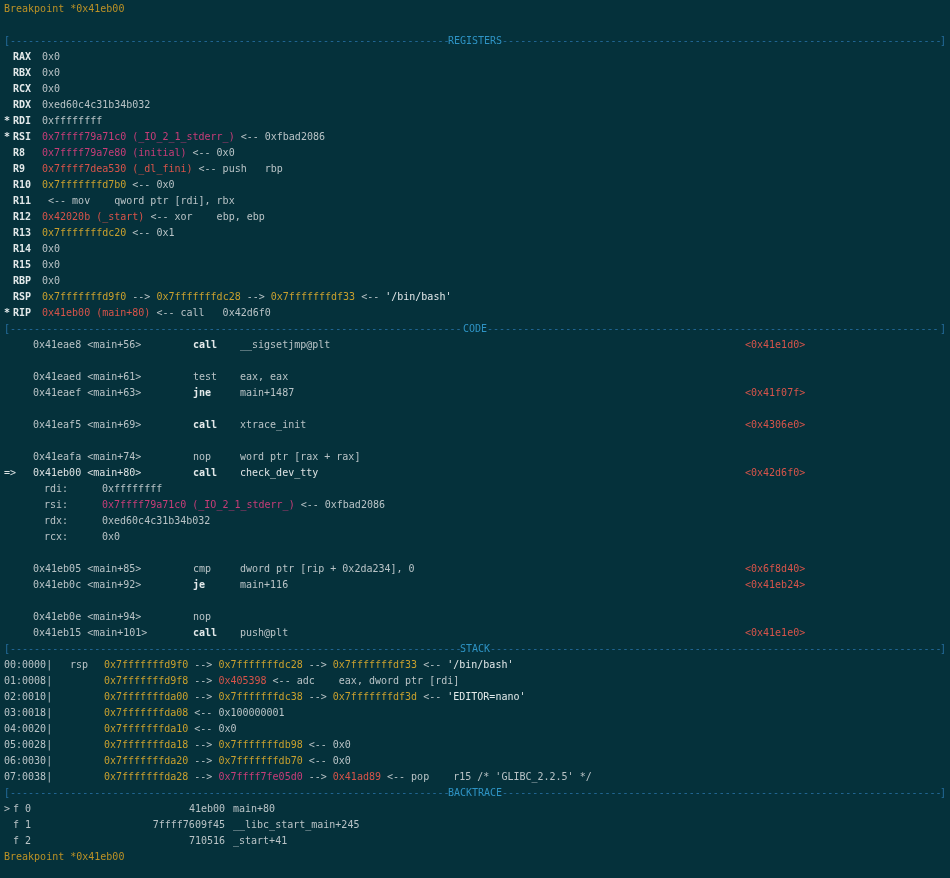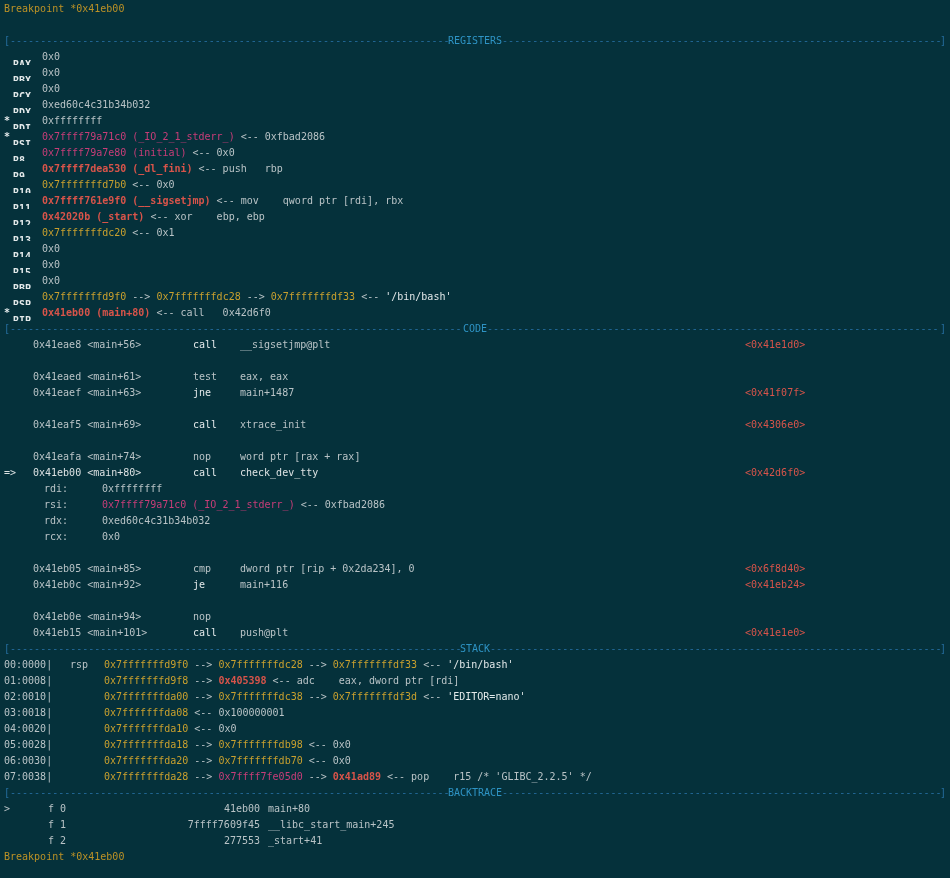--- a/index.html
+++ b/index.html
@@ -12,54 +12,54 @@
     position:relative;width:950px;height:878px;box-sizing:border-box;
     background:var(--bg);overflow:hidden;
     font-family:"DejaVu Sans Mono",monospace;font-size:10px;line-height:16px;
     color:var(--gray);padding:1px 4px 0 4px;
   }
   .line{height:16px;white-space:pre;overflow:hidden;}
   .line span{white-space:pre;}
   .c-gray{color:var(--gray);}
   .c-white{color:var(--white);}
   .c-gold{color:var(--gold);}
-  .c-red{color:var(--red);font-weight:bold;}
+  .c-red{color:var(--red);}
   .c-pink{color:var(--pink);}
   .c-bp{color:var(--breakpoint);}
   .c-dash{color:var(--dash);}
   .c-title{color:var(--title);}
   
   .hdr{display:flex;}
   .dashfill{flex:1 1 0;overflow:hidden;}
   
   .reg-row{display:flex;}
   .rstar{width:9px;color:var(--white);font-weight:bold;}
-  .rname{width:29px;color:var(--white);font-weight:bold;margin-top:8px;}
+  .rname{width:29px;color:var(--white);font-weight:bold;}
   
   .code-row{display:flex;justify-content:space-between;}
   .cprefix{width:29px;color:var(--current);}
   .caddr{width:160px;}
   .cmn{width:47px;}
-  .cmn.b{font-weight:normal;color:var(--white);}
+  .cmn.b{font-weight:bold;color:var(--white);}
   .cops{width:505px;}
   .ctgt{flex:1;color:var(--red);}
   .code-row.cur .caddr,.code-row.cur .cops{color:var(--current);}
   .code-row.cur .cmn{color:var(--white);}
   
   .arg-row{display:flex;}
   .aind{width:40px;}
   .albl{width:58px;}
   
   .stack-row{display:flex;}
   .soff{width:66px;}
   .sreg{width:34px;}
   
   .bt-row{display:flex;}
   .bmark{width:9px;}
-  .bframe{width:26px;margin-left:35px;}
+  .bframe{width:26px;}
   .baddr{width:186px;text-align:right;}
   .bsym{margin-left:8px;}
 </style>
 </head>
 <body>
 
 <div class="screen">
   <div class="line c-bp">Breakpoint *0x41eb00</div>
 
   <div class="line">
@@ -72,21 +72,21 @@
   <div id="registers">
       <div class="line reg-row"><span class="rstar"></span><span class="rname">RAX</span><span class="c-gray">0x0</span></div>
       <div class="line reg-row"><span class="rstar"></span><span class="rname">RBX</span><span class="c-gray">0x0</span></div>
       <div class="line reg-row"><span class="rstar"></span><span class="rname">RCX</span><span class="c-gray">0x0</span></div>
       <div class="line reg-row"><span class="rstar"></span><span class="rname">RDX</span><span class="c-gray">0xed60c4c31b34b032</span></div>
       <div class="line reg-row"><span class="rstar">*</span><span class="rname">RDI</span><span class="c-gray">0xffffffff</span></div>
       <div class="line reg-row"><span class="rstar">*</span><span class="rname">RSI</span><span class="c-pink">0x7ffff79a71c0 (_IO_2_1_stderr_)</span><span class="c-gray"> &lt;-- 0xfbad2086</span></div>
       <div class="line reg-row"><span class="rstar"></span><span class="rname">R8</span><span class="c-pink">0x7ffff79a7e80 (initial)</span><span class="c-gray"> &lt;-- 0x0</span></div>
       <div class="line reg-row"><span class="rstar"></span><span class="rname">R9</span><span class="c-red">0x7ffff7dea530 (_dl_fini)</span><span class="c-gray"> &lt;-- push   rbp</span></div>
       <div class="line reg-row"><span class="rstar"></span><span class="rname">R10</span><span class="c-gold">0x7fffffffd7b0</span><span class="c-gray"> &lt;-- 0x0</span></div>
-      <div class="line reg-row"><span class="rstar"></span><span class="rname">R11</span><span class="c-red">0x7ffff761e9f0 (__sigsetjmp)</span><span class="c-gray"> &lt;-- mov    qword ptr [rdi], rbx</span></div>
+      <div class="line reg-row"><span class="rstar"></span><span class="rname">R11</span><span class="c-gray"> &lt;-- mov    qword ptr [rdi], rbx</span></div>
       <div class="line reg-row"><span class="rstar"></span><span class="rname">R12</span><span class="c-red">0x42020b (_start)</span><span class="c-gray"> &lt;-- xor    ebp, ebp</span></div>
       <div class="line reg-row"><span class="rstar"></span><span class="rname">R13</span><span class="c-gold">0x7fffffffdc20</span><span class="c-gray"> &lt;-- 0x1</span></div>
       <div class="line reg-row"><span class="rstar"></span><span class="rname">R14</span><span class="c-gray">0x0</span></div>
       <div class="line reg-row"><span class="rstar"></span><span class="rname">R15</span><span class="c-gray">0x0</span></div>
       <div class="line reg-row"><span class="rstar"></span><span class="rname">RBP</span><span class="c-gray">0x0</span></div>
       <div class="line reg-row"><span class="rstar"></span><span class="rname">RSP</span><span class="c-gold">0x7fffffffd9f0</span><span class="c-gray"> --&gt; </span><span class="c-gold">0x7fffffffdc28</span><span class="c-gray"> --&gt; </span><span class="c-gold">0x7fffffffdf33</span><span class="c-gray"> &lt;-- </span><span class="c-white">'/bin/bash'</span></div>
       <div class="line reg-row"><span class="rstar">*</span><span class="rname">RIP</span><span class="c-red">0x41eb00 (main+80)</span><span class="c-gray"> &lt;-- call   0x42d6f0</span></div>
     </div>
 
   <div class="line hdr">
@@ -127,17 +127,17 @@
       <div class="line stack-row"><span class="soff c-gray">06:0030|</span><span class="sreg c-gray"></span><span class="c-gold">0x7fffffffda20</span><span class="c-gray"> --&gt; </span><span class="c-gold">0x7fffffffdb70</span><span class="c-gray"> &lt;-- 0x0</span></div>
       <div class="line stack-row"><span class="soff c-gray">07:0038|</span><span class="sreg c-gray"></span><span class="c-gold">0x7fffffffda28</span><span class="c-gray"> --&gt; </span><span class="c-pink">0x7ffff7fe05d0</span><span class="c-gray"> --&gt; </span><span class="c-red">0x41ad89</span><span class="c-gray"> &lt;-- pop    r15 /* 'GLIBC_2.2.5' */</span></div>
     </div>
 
   <div class="line hdr">
     <span class="c-dash">[</span><span class="dashfill c-dash">------------------------------------------------------------------------------------------------------------------------------------------------------------------------------------------------------------------------------------------------------------------------------------------------------------</span><span class="c-title">BACKTRACE</span><span class="dashfill c-dash">------------------------------------------------------------------------------------------------------------------------------------------------------------------------------------------------------------------------------------------------------------------------------------------------------------</span><span class="c-dash">]</span>
   </div>
   <div id="backtrace">
       <div class="line bt-row"><span class="bmark c-gray">&gt;</span><span class="bframe c-gray">f 0</span><span class="baddr c-gray">41eb00</span><span class="bsym c-gray">main+80</span></div>
       <div class="line bt-row"><span class="bmark c-gray"></span><span class="bframe c-gray">f 1</span><span class="baddr c-gray">7ffff7609f45</span><span class="bsym c-gray">__libc_start_main+245</span></div>
-      <div class="line bt-row"><span class="bmark c-gray"></span><span class="bframe c-gray">f 2</span><span class="baddr c-gray">277553</span><span class="bsym c-gray">_start+41</span></div>
+      <div class="line bt-row"><span class="bmark c-gray"></span><span class="bframe c-gray">f 2</span><span class="baddr c-gray">710516</span><span class="bsym c-gray">_start+41</span></div>
     </div>
 
   <div class="line c-bp">Breakpoint *0x41eb00</div>
 </div>
 
 </body></html>

